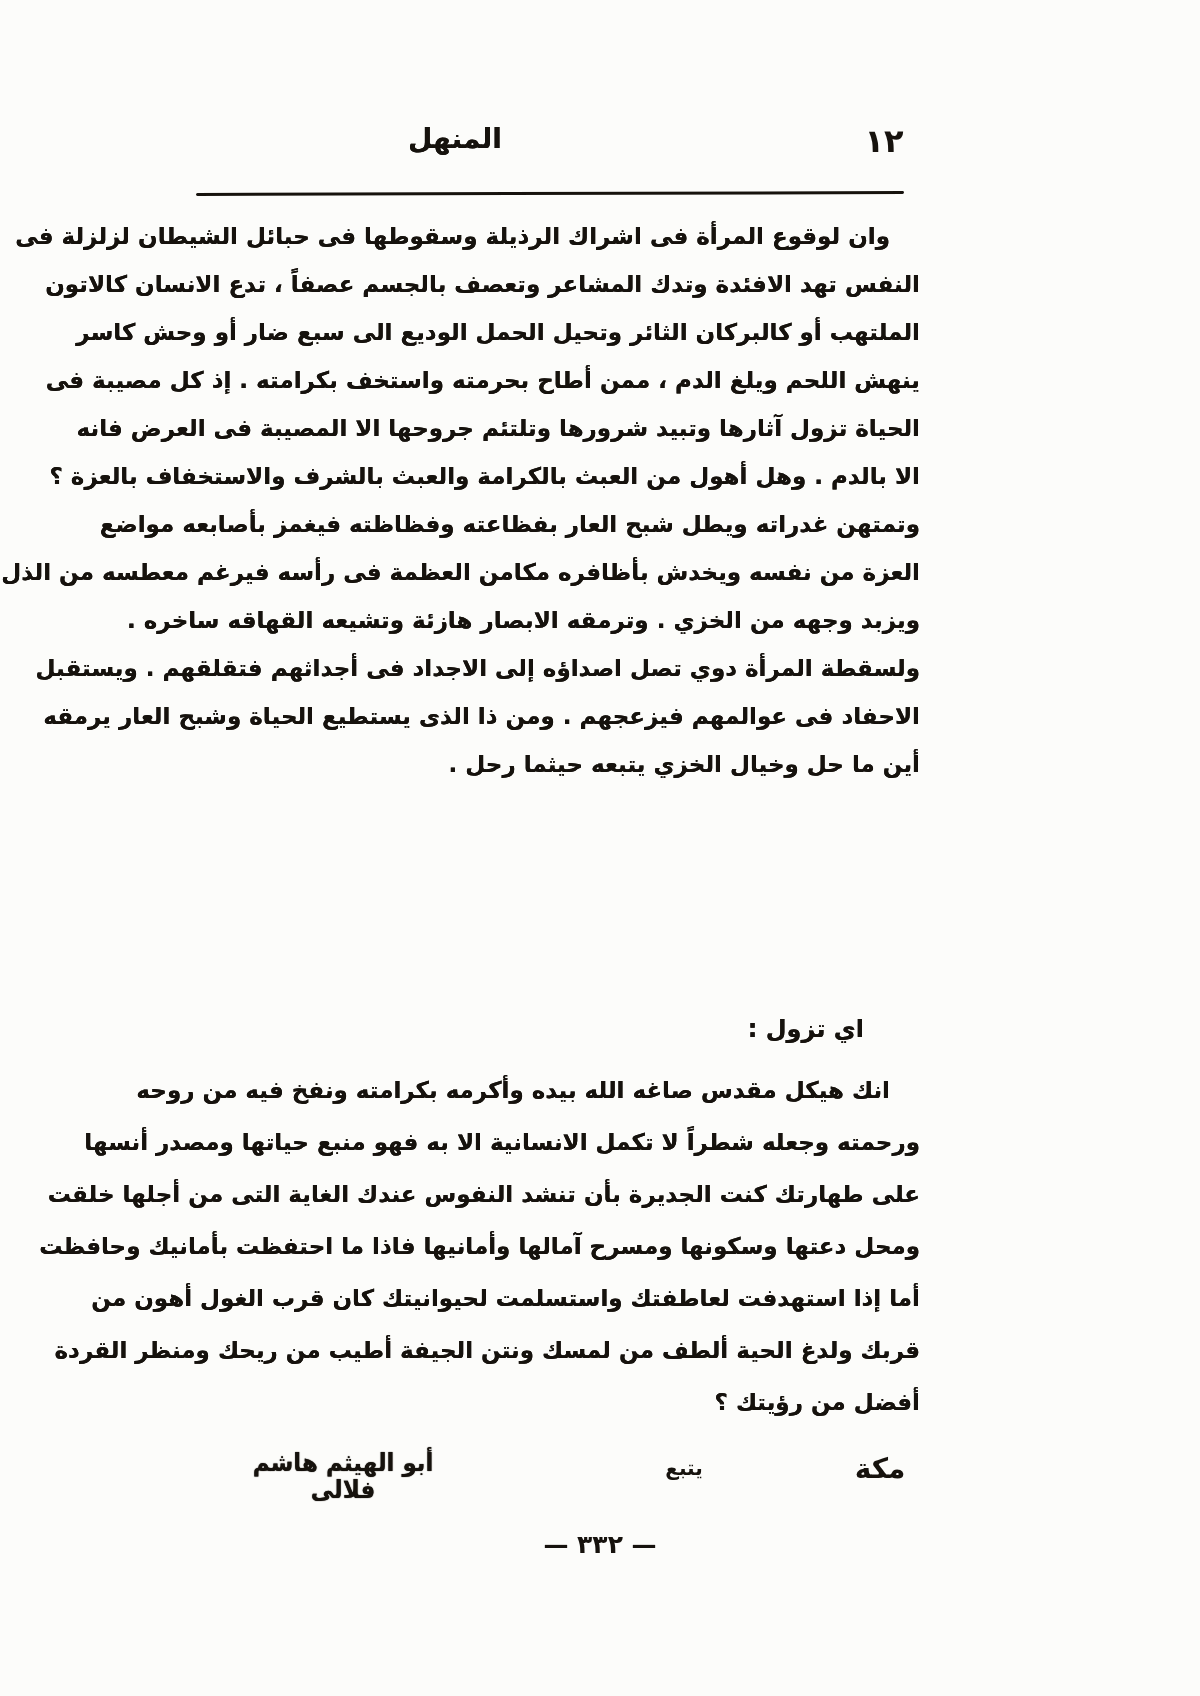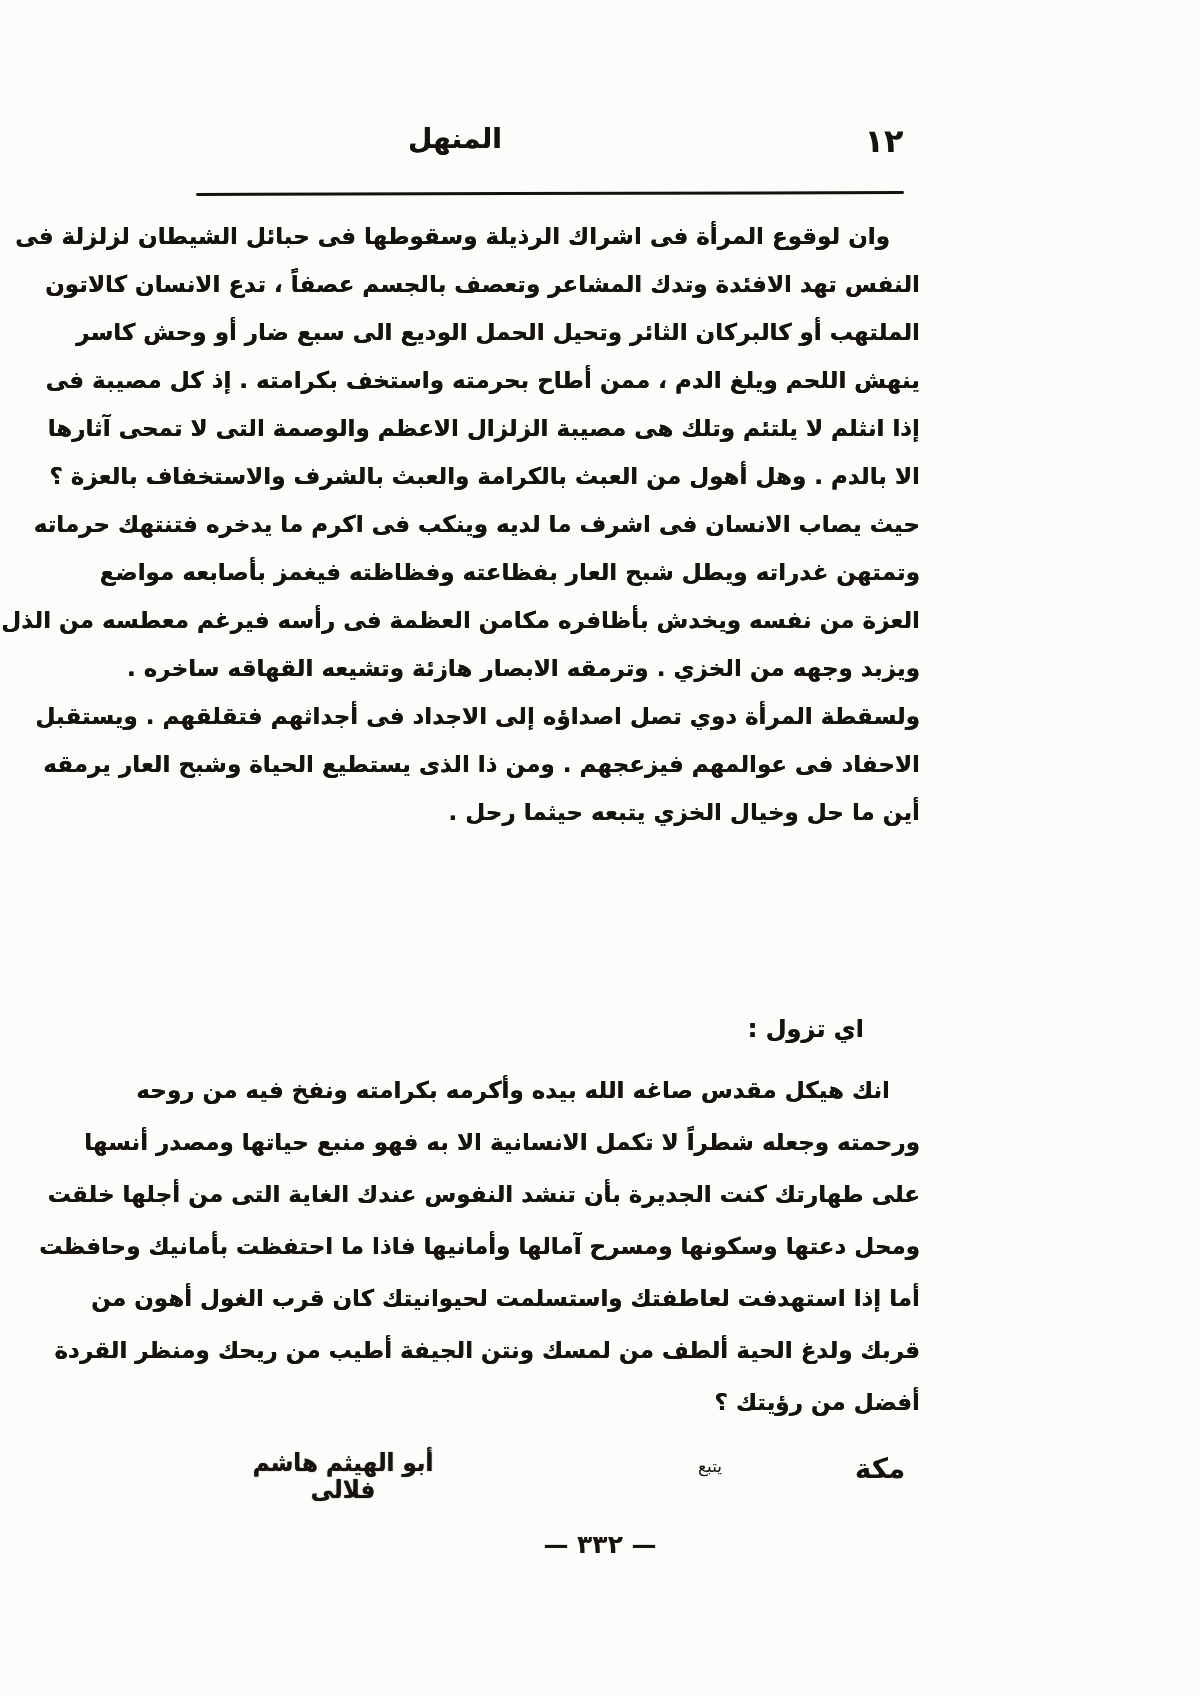--- a/index.html
+++ b/index.html
@@ -56,21 +56,21 @@
     text-align:right;font-size:24px;font-weight:bold;
     height:50px;line-height:50px;
     text-shadow:0 0 .6px var(--ink);
   }
   .footer-place{
     position:absolute;top:1452px;left:846px;width:68px;
     text-align:center;font-size:28px;font-weight:bold;
   }
   .footer-continued{
     position:absolute;top:1456px;left:646px;width:76px;
-    text-align:right;font-size:17px;font-weight:normal;
+    text-align:center;font-size:20px;font-weight:bold;
   }
   .footer-signature{
     position:absolute;top:1450px;left:248px;width:190px;
     text-align:center;font-size:23px;font-weight:bold;
     transform:scaleY(1.06);
     text-shadow:0 0 1px var(--ink);
   }
   .page-number-bottom{
     position:absolute;top:1530px;left:480px;width:240px;
     text-align:center;font-size:25px;font-weight:bold;
@@ -84,23 +84,22 @@
 
   <div class="running-title">المنهل</div>
   <div class="page-number-top">١٢</div>
   <div class="header-rule"></div>
 
   <div class="text-block para1">
     <div class="line first">وان لوقوع المرأة فى اشراك الرذيلة وسقوطها فى حبائل الشيطان لزلزلة فى</div>
     <div class="line">النفس تهد الافئدة وتدك المشاعر وتعصف بالجسم عصفاً ، تدع الانسان كالاتون</div>
     <div class="line">الملتهب أو كالبركان الثائر وتحيل الحمل الوديع الى سبع ضار أو وحش كاسر</div>
     <div class="line">ينهش اللحم ويلغ الدم ، ممن أطاح بحرمته واستخف بكرامته . إذ كل مصيبة فى</div>
-    <div class="line">إذا انثلم لا يلتئم وتلك هى مصيبة الزلزال الاعظم والوصمة التى لا تمحى آثارها</div>
+    <div class="line">الحياة تزول آثارها وتبيد شرورها وتلتئم جروحها الا المصيبة فى العرض فانه</div>
     <div class="line">الا بالدم . وهل أهول من العبث بالكرامة والعبث بالشرف والاستخفاف بالعزة ؟</div>
-    <div class="line">حيث يصاب الانسان فى اشرف ما لديه وينكب فى اكرم ما يدخره فتنتهك حرماته</div>
     <div class="line">وتمتهن غدراته ويطل شبح العار بفظاعته وفظاظته فيغمز بأصابعه مواضع</div>
     <div class="line">العزة من نفسه ويخدش بأظافره مكامن العظمة فى رأسه فيرغم معطسه من الذل</div>
     <div class="line">ويزبد وجهه من الخزي . وترمقه الابصار هازئة وتشيعه القهاقه ساخره .</div>
     <div class="line">ولسقطة المرأة دوي تصل اصداؤه إلى الاجداد فى أجداثهم فتقلقهم . ويستقبل</div>
     <div class="line">الاحفاد فى عوالمهم فيزعجهم . ومن ذا الذى يستطيع الحياة وشبح العار يرمقه</div>
     <div class="line last">أين ما حل وخيال الخزي يتبعه حيثما رحل .</div>
   </div>
 
   <div class="subheading">اي تزول :</div>
 

